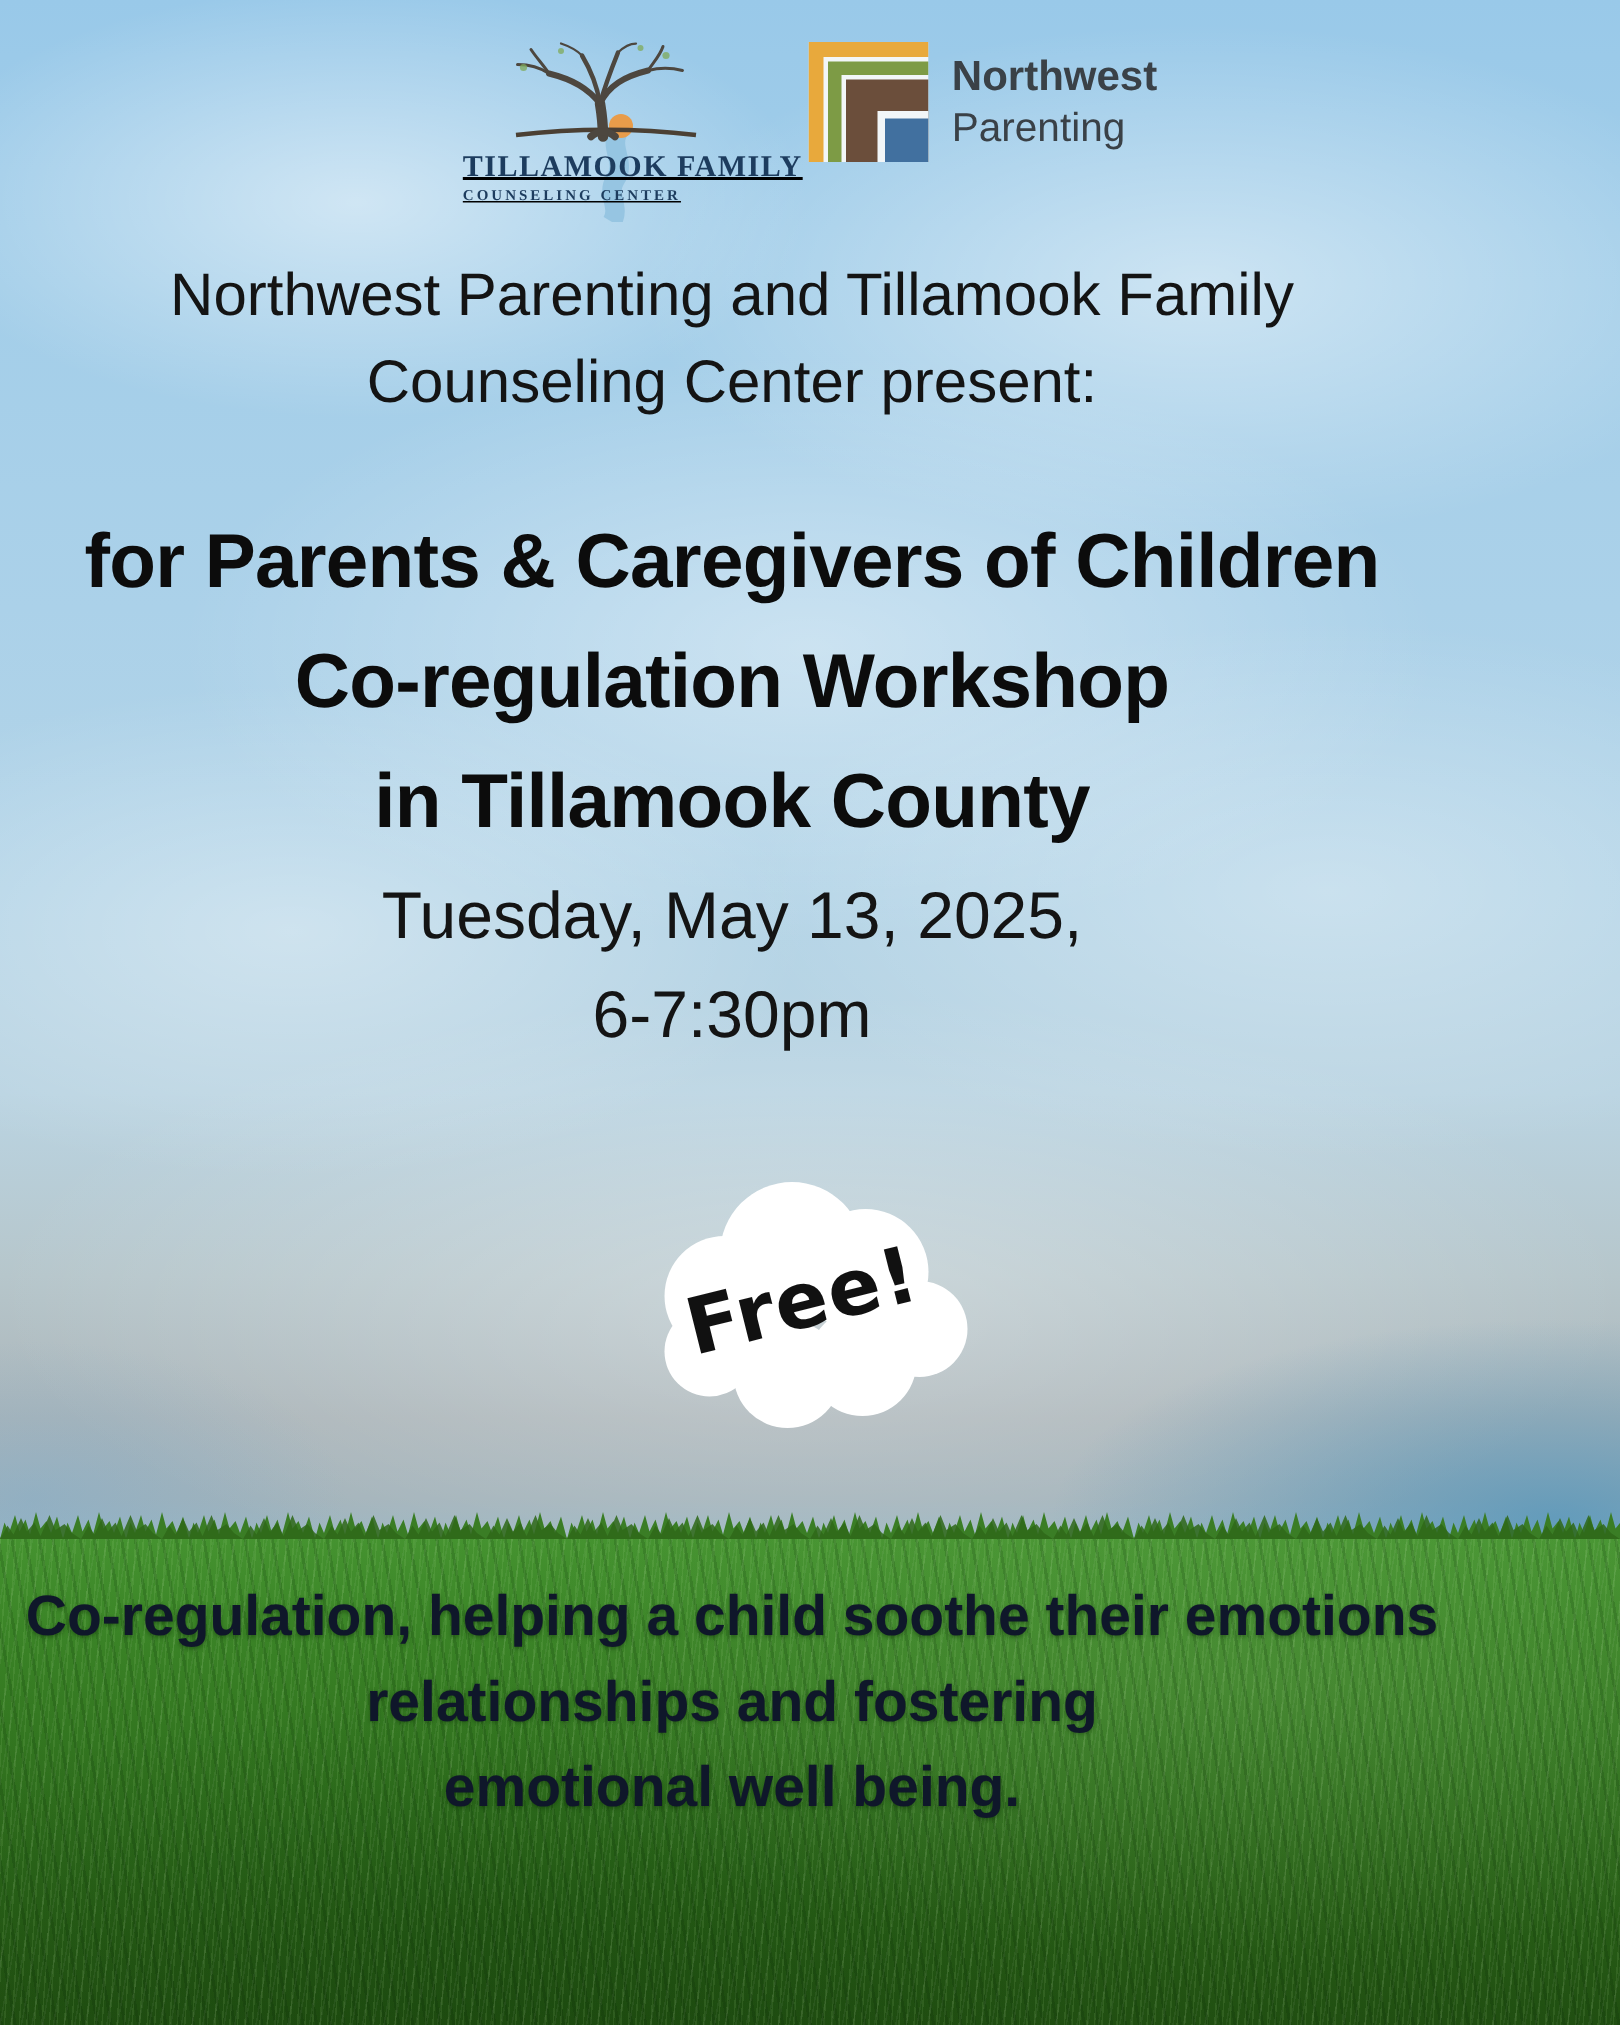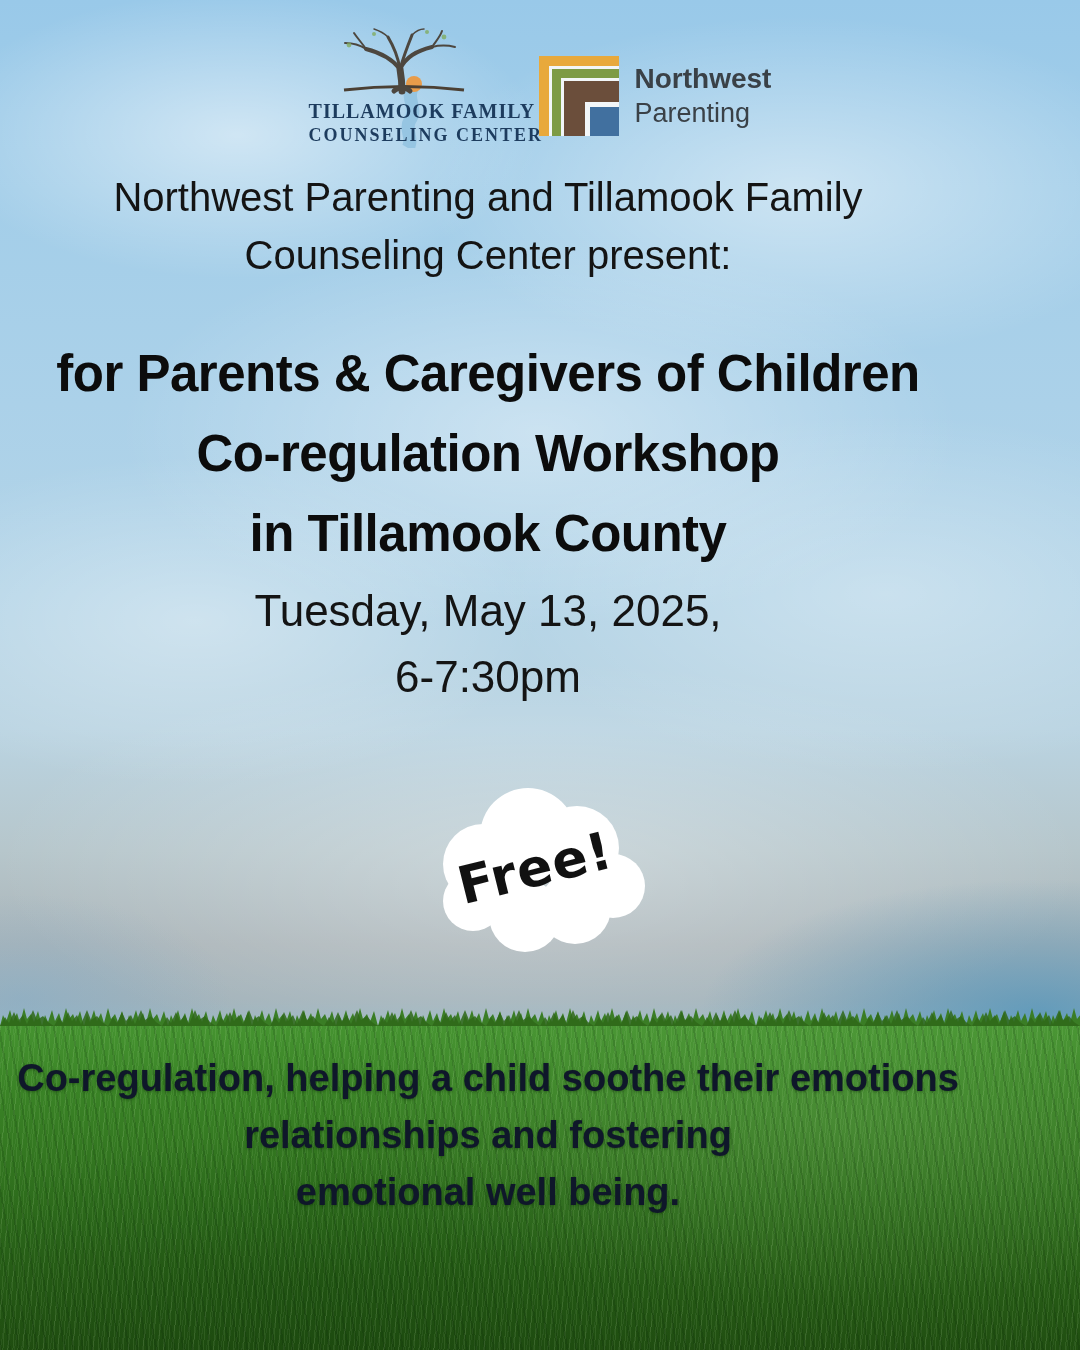--- a/index.html
+++ b/index.html
@@ -36,26 +36,26 @@
       linear-gradient(180deg, #459330 0%, #3a8326 20%, #2f6f1d 52%, #275d16 78%, #204e11 100%);
   }
   .grass-edge{position:absolute;left:0;top:-19px;width:1080px;height:20px;}
   
   .logo-row{
     position:absolute;top:28px;left:0;width:1080px;
     display:flex;justify-content:center;align-items:flex-start;gap:40px;
   }
   .tfcc{position:relative;width:190px;height:120px;}
   .tfcc svg{position:absolute;left:0;top:0;}
-  .tfcc-text{position:absolute;left:0;top:72px;width:190px;text-align:left;z-index:2;}
+  .tfcc-text{position:absolute;left:0;top:72px;width:190px;text-align:left;z-index:2;text-decoration:underline;}
   .tfcc-line1{font-family:"Liberation Serif", serif;font-weight:700;font-size:20px;
     letter-spacing:1px;color:#1d3c5e;white-space:nowrap;}
-  .tfcc-line2{font-family:"Liberation Serif", serif;font-weight:700;font-size:18px;
+  .tfcc-line2{font-family:"Liberation Serif", serif;font-weight:700;font-size:10px;
     letter-spacing:2px;color:#1d3c5e;white-space:nowrap;margin-top:2px;}
-  .nwp{display:flex;align-items:center;gap:16px;margin-top:28px;}
+  .nwp{display:flex;align-items:center;gap:16px;margin-top:0;}
   .nwp-text{display:flex;flex-direction:column;justify-content:center;}
   .nwp-line1{font-size:28px;font-weight:700;color:#3a4147;line-height:34px;}
   .nwp-line2{font-size:27px;font-weight:400;color:#3a4147;line-height:34px;}
   
   .center-text{position:absolute;left:0;width:976px;text-align:center;}
   .line{white-space:nowrap;}
   .intro{top:168px;font-size:40px;line-height:58px;font-weight:400;color:#141414;}
   .title{top:334px;font-size:51px;line-height:80px;font-weight:700;color:#0c0c0c;letter-spacing:-0.5px;}
   .details{top:578px;font-size:44px;line-height:66px;font-weight:400;color:#141414;}
   .email{top:960px;font-size:37px;font-weight:700;color:#0f0f0f;}

